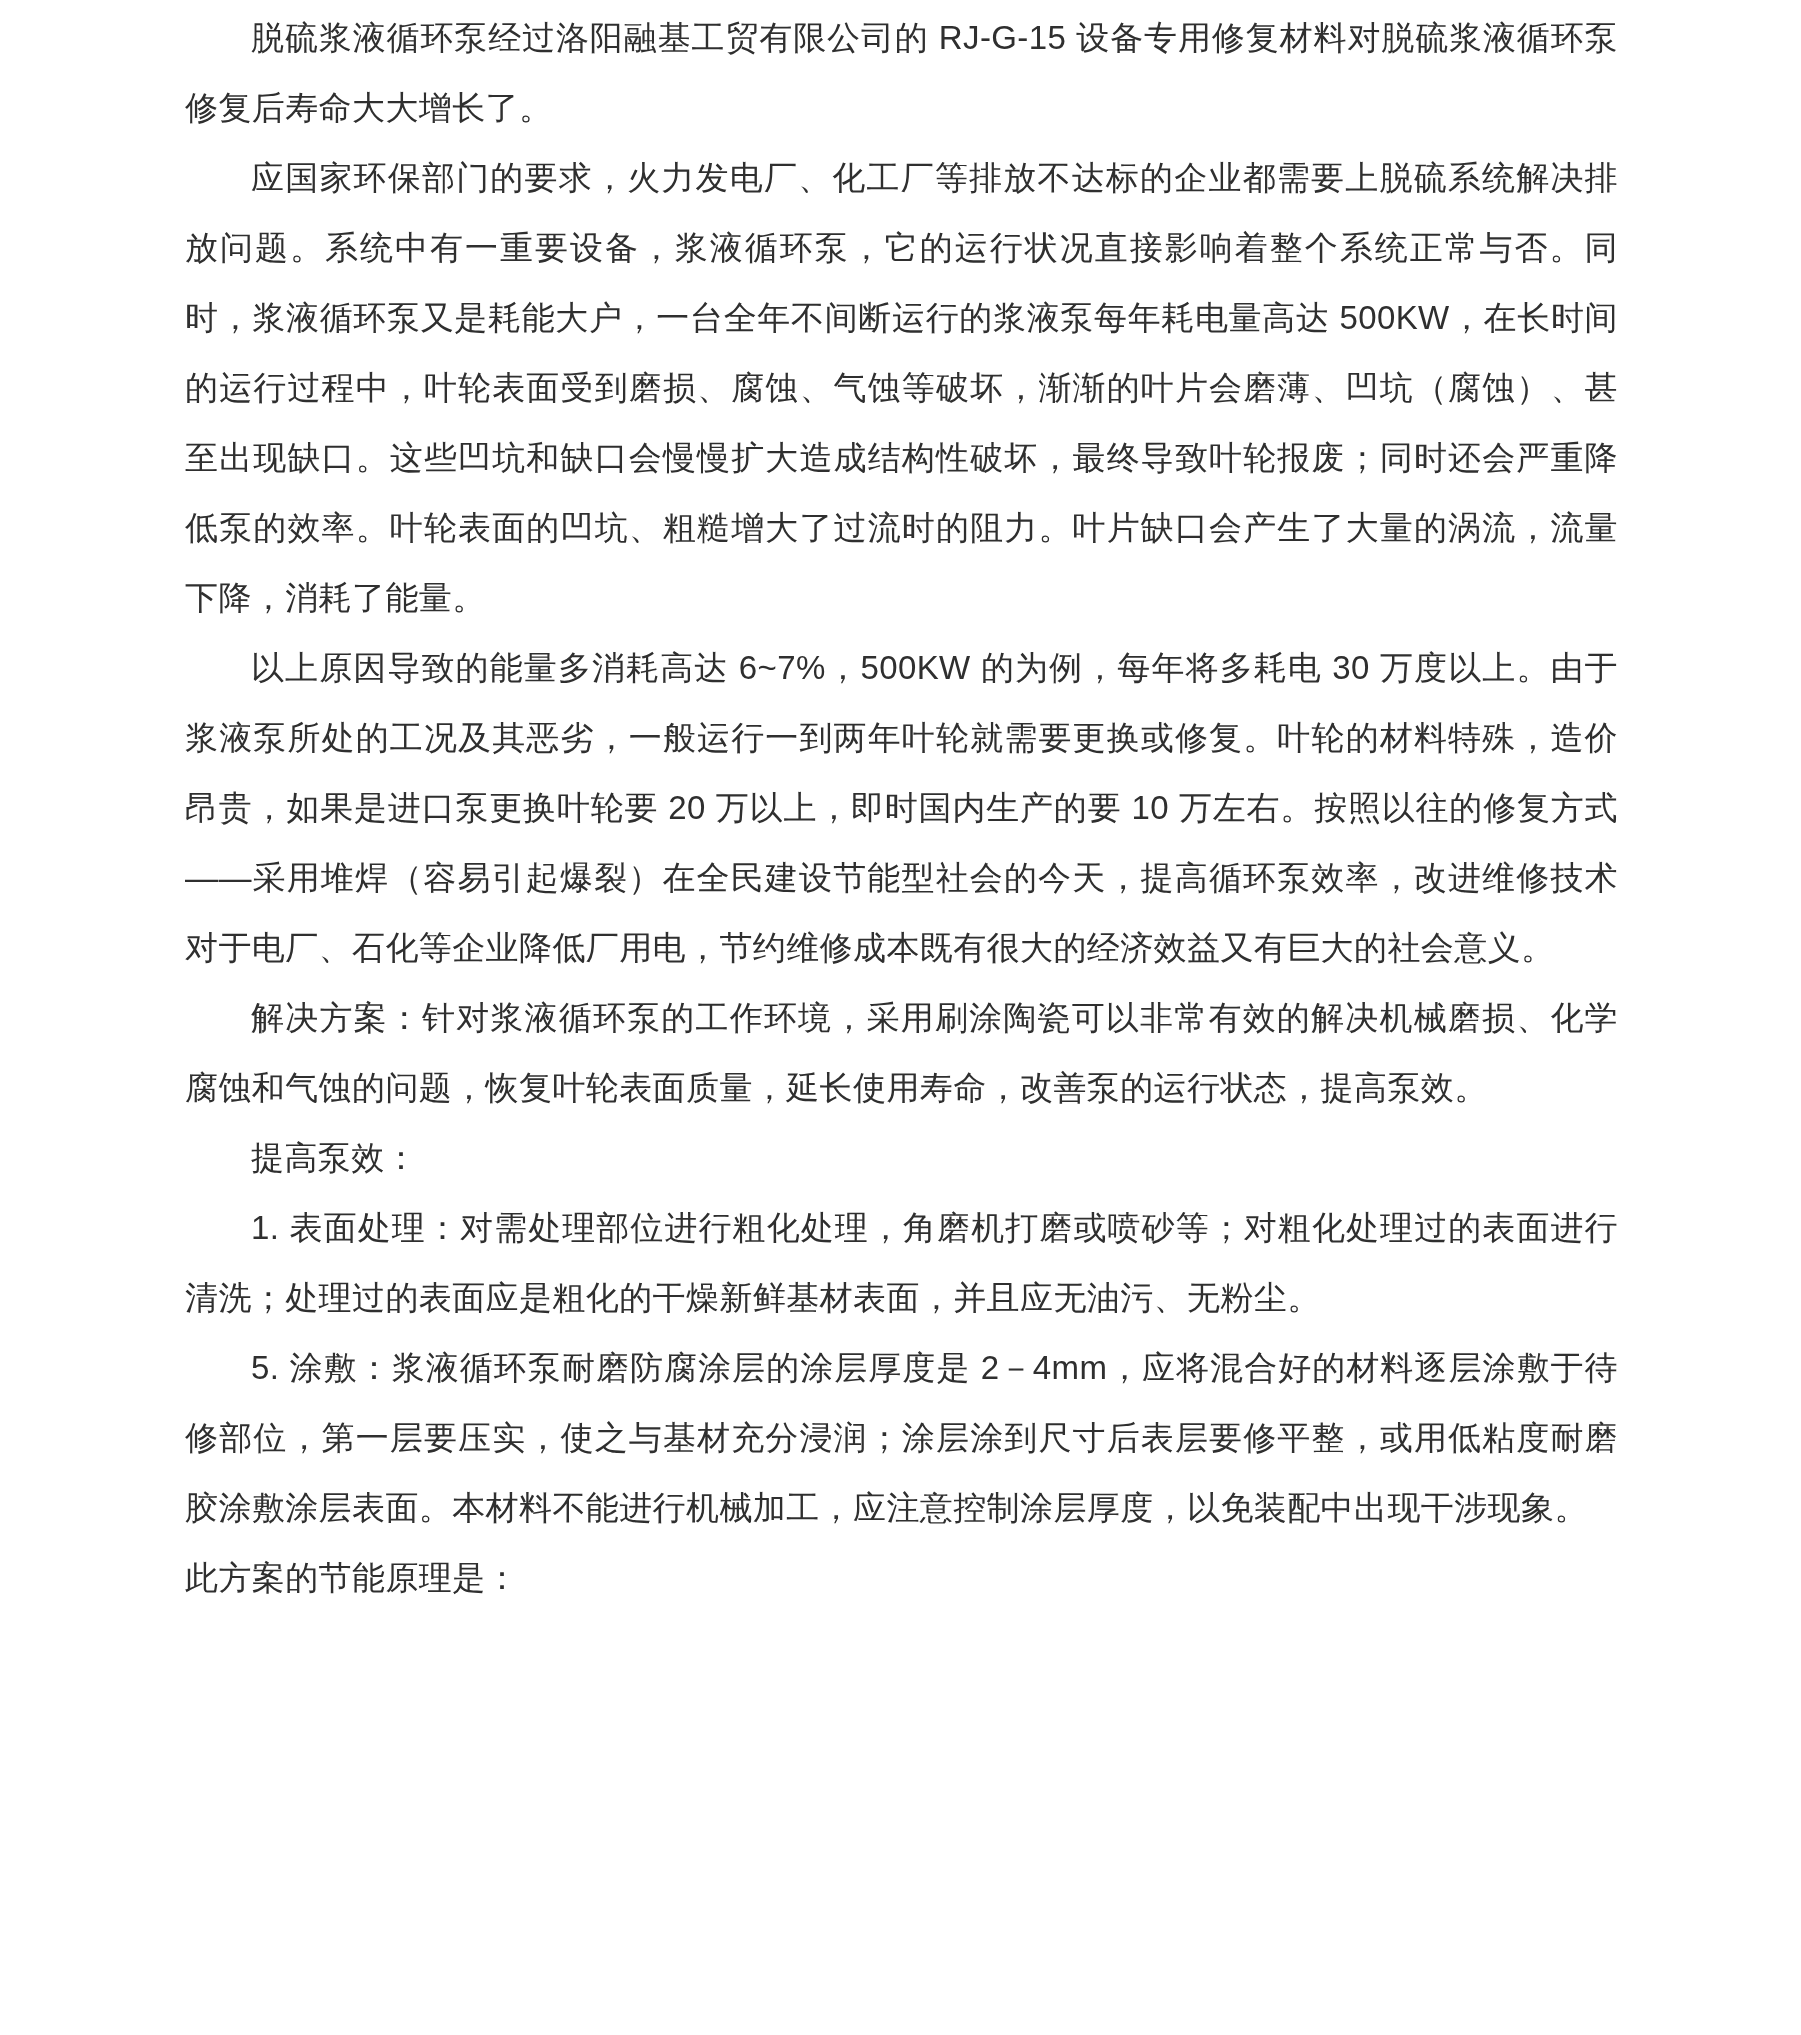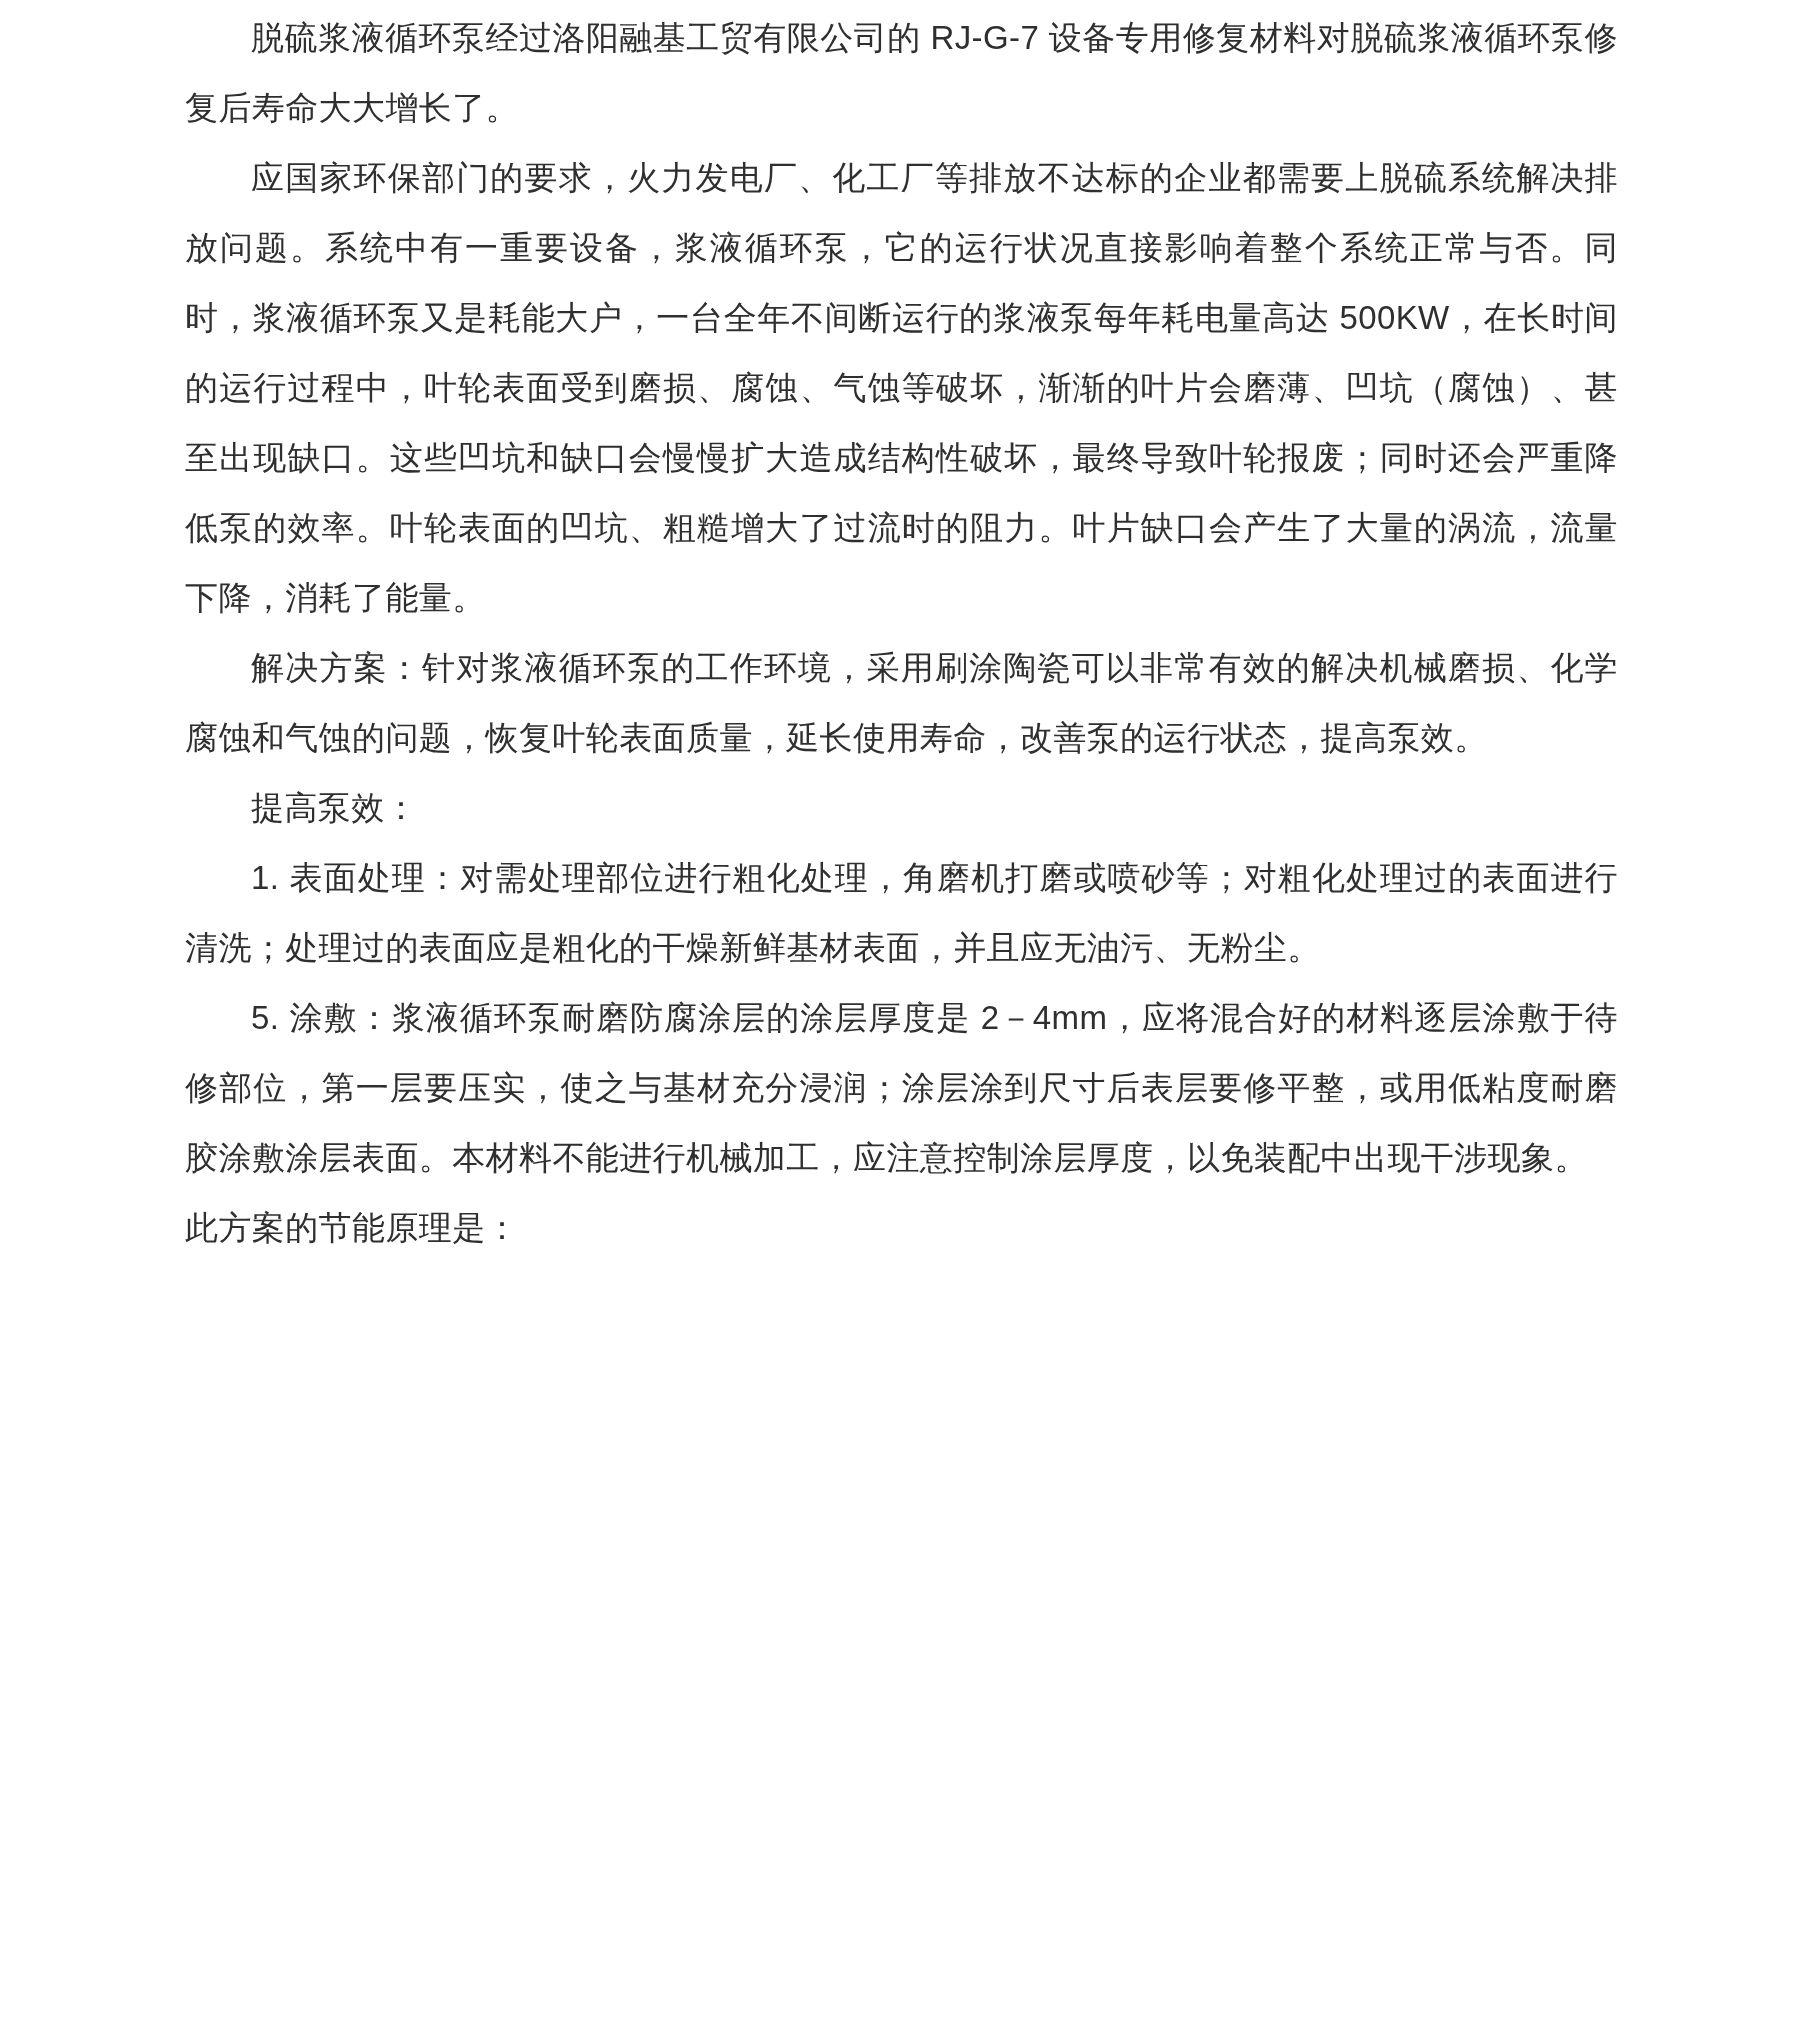--- a/index.html
+++ b/index.html
@@ -34,22 +34,23 @@
   }
   .para.indent {
     text-indent: 2em;
   }
 </style>
 </head>
 <body>
 
 <main class="page" style="background: rgb(255, 255, 255); color: rgb(47, 47, 47);">
   <section class="doc-body">
-      <p class="para indent">脱硫浆液循环泵经过洛阳融基工贸有限公司的 RJ-G-7 设备专用修复材料对脱硫浆液循环泵修复后寿命大大增长了。</p>
+      <p class="para indent">脱硫浆液循环泵经过洛阳融基工贸有限公司的 RJ-G-15 设备专用修复材料对脱硫浆液循环泵修复后寿命大大增长了。</p>
       <p class="para indent">应国家环保部门的要求，火力发电厂、化工厂等排放不达标的企业都需要上脱硫系统解决排放问题。系统中有一重要设备，浆液循环泵，它的运行状况直接影响着整个系统正常与否。同时，浆液循环泵又是耗能大户，一台全年不间断运行的浆液泵每年耗电量高达 500KW，在长时间的运行过程中，叶轮表面受到磨损、腐蚀、气蚀等破坏，渐渐的叶片会磨薄、凹坑（腐蚀）、甚至出现缺口。这些凹坑和缺口会慢慢扩大造成结构性破坏，最终导致叶轮报废；同时还会严重降低泵的效率。叶轮表面的凹坑、粗糙增大了过流时的阻力。叶片缺口会产生了大量的涡流，流量下降，消耗了能量。</p>
+      <p class="para indent">以上原因导致的能量多消耗高达 6~7%，500KW 的为例，每年将多耗电 30 万度以上。由于浆液泵所处的工况及其恶劣，一般运行一到两年叶轮就需要更换或修复。叶轮的材料特殊，造价昂贵，如果是进口泵更换叶轮要 20 万以上，即时国内生产的要 10 万左右。按照以往的修复方式——采用堆焊（容易引起爆裂）在全民建设节能型社会的今天，提高循环泵效率，改进维修技术对于电厂、石化等企业降低厂用电，节约维修成本既有很大的经济效益又有巨大的社会意义。</p>
       <p class="para indent">解决方案：针对浆液循环泵的工作环境，采用刷涂陶瓷可以非常有效的解决机械磨损、化学腐蚀和气蚀的问题，恢复叶轮表面质量，延长使用寿命，改善泵的运行状态，提高泵效。</p>
       <p class="para indent">提高泵效：</p>
       <p class="para indent">1. 表面处理：对需处理部位进行粗化处理，角磨机打磨或喷砂等；对粗化处理过的表面进行清洗；处理过的表面应是粗化的干燥新鲜基材表面，并且应无油污、无粉尘。</p>
       <p class="para indent">5. 涂敷：浆液循环泵耐磨防腐涂层的涂层厚度是 2－4mm，应将混合好的材料逐层涂敷于待修部位，第一层要压实，使之与基材充分浸润；涂层涂到尺寸后表层要修平整，或用低粘度耐磨胶涂敷涂层表面。本材料不能进行机械加工，应注意控制涂层厚度，以免装配中出现干涉现象。</p>
       <p class="para">此方案的节能原理是：</p>
     </section>
 </main>
 
 
 </body></html>

